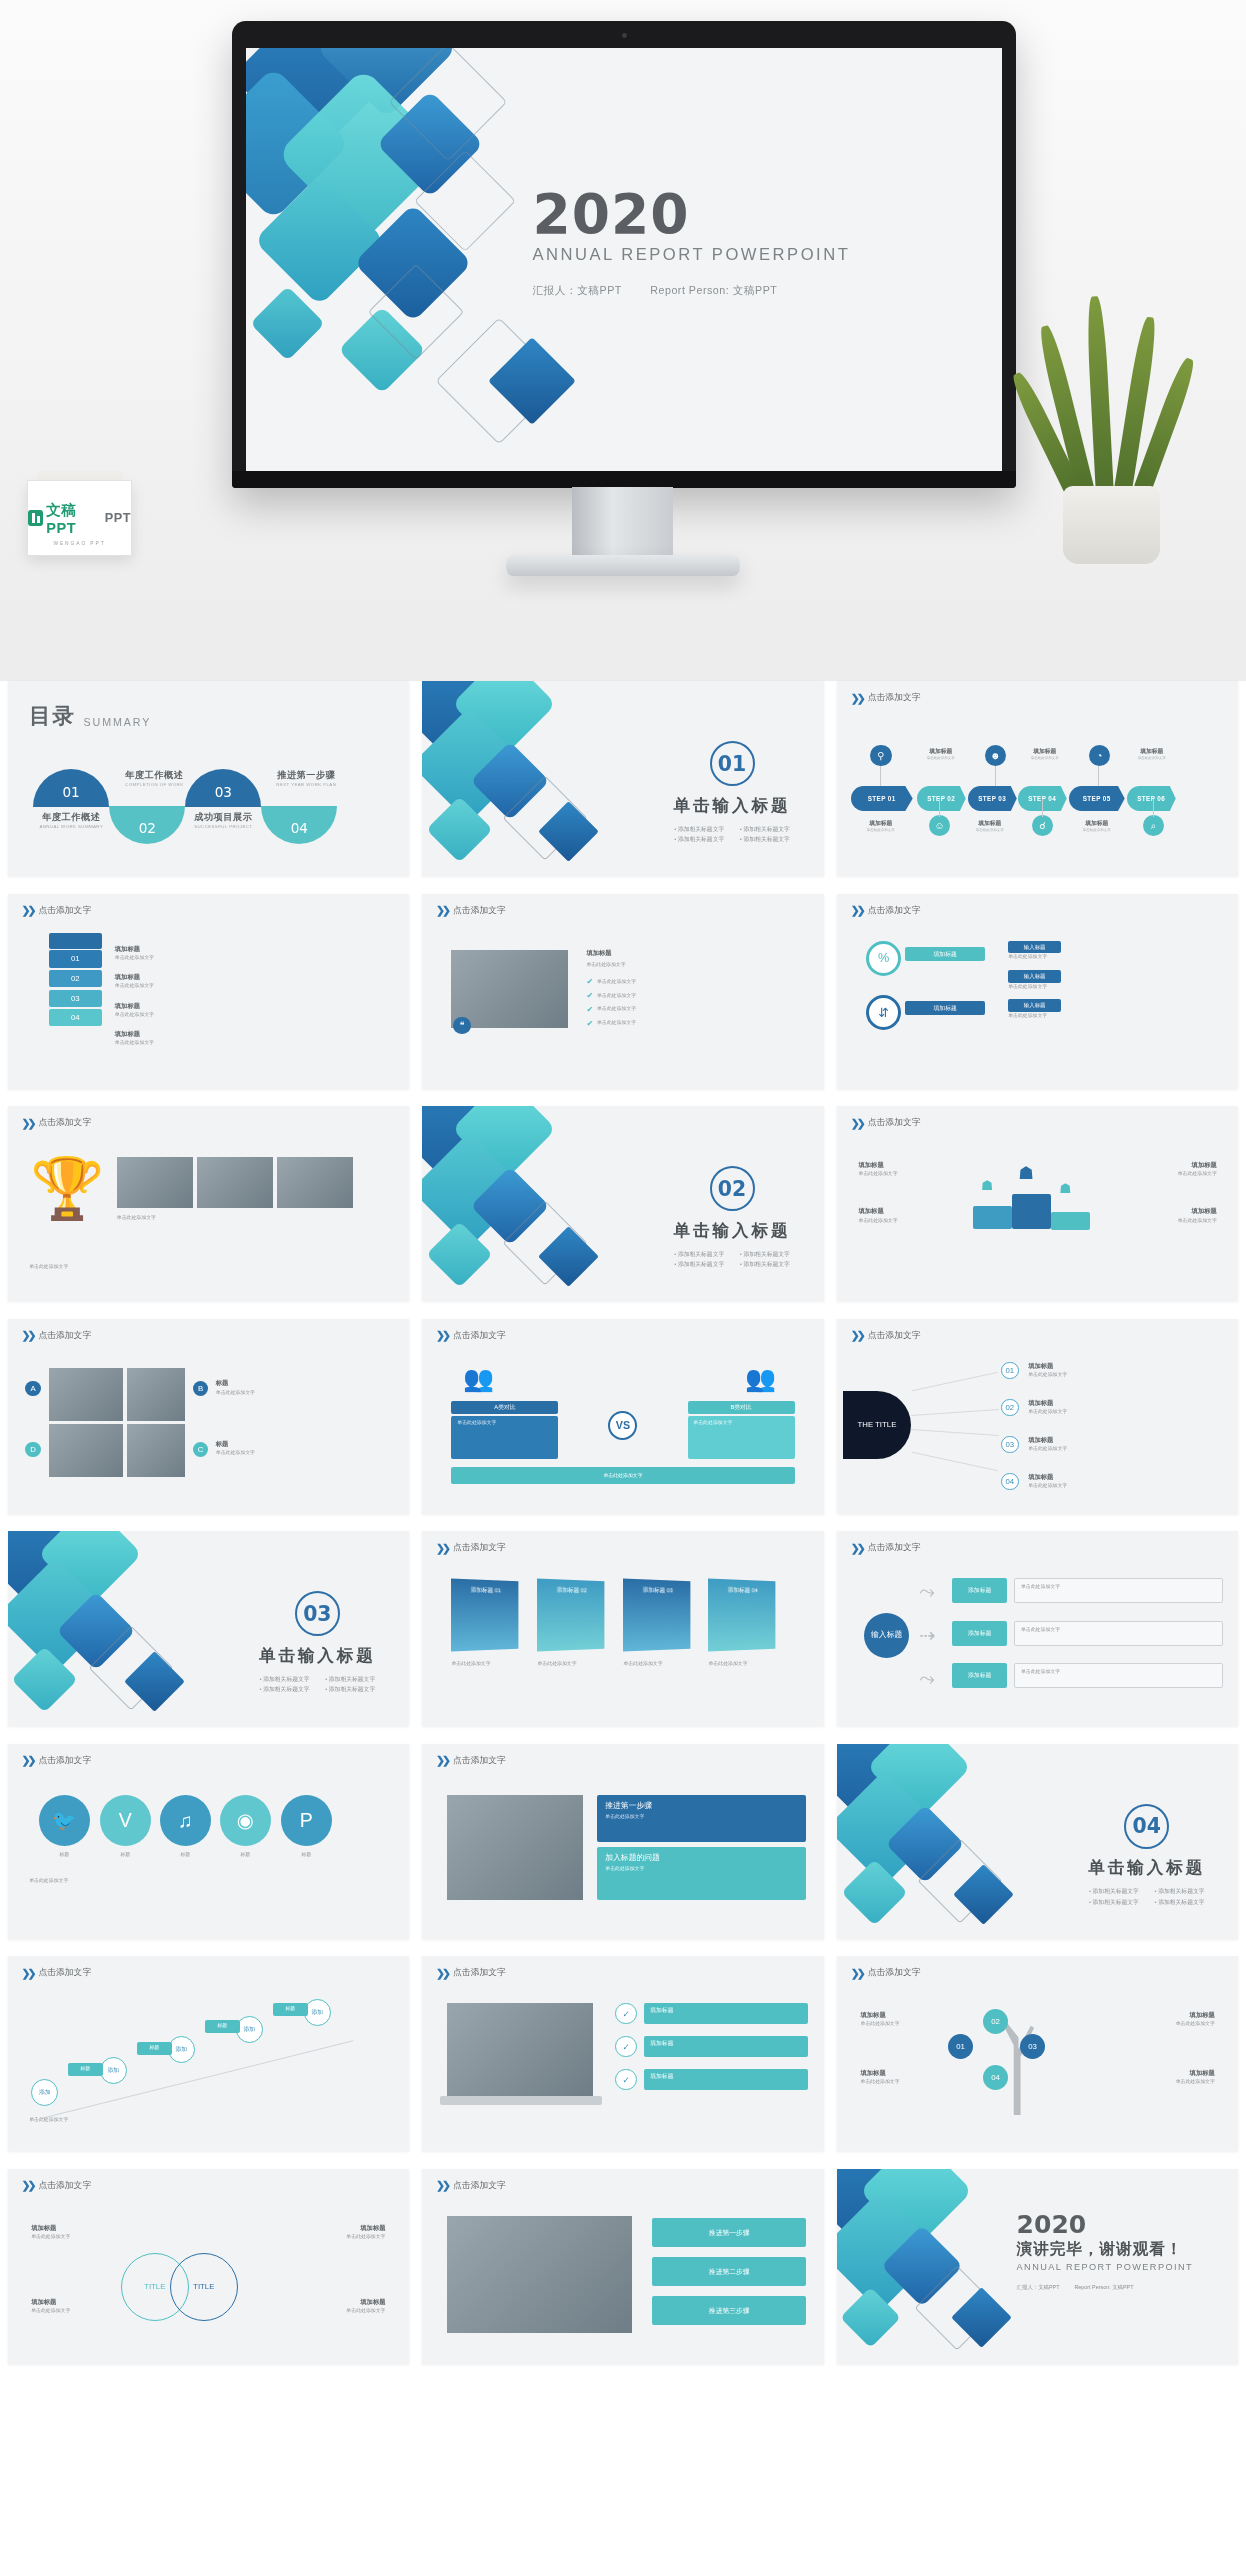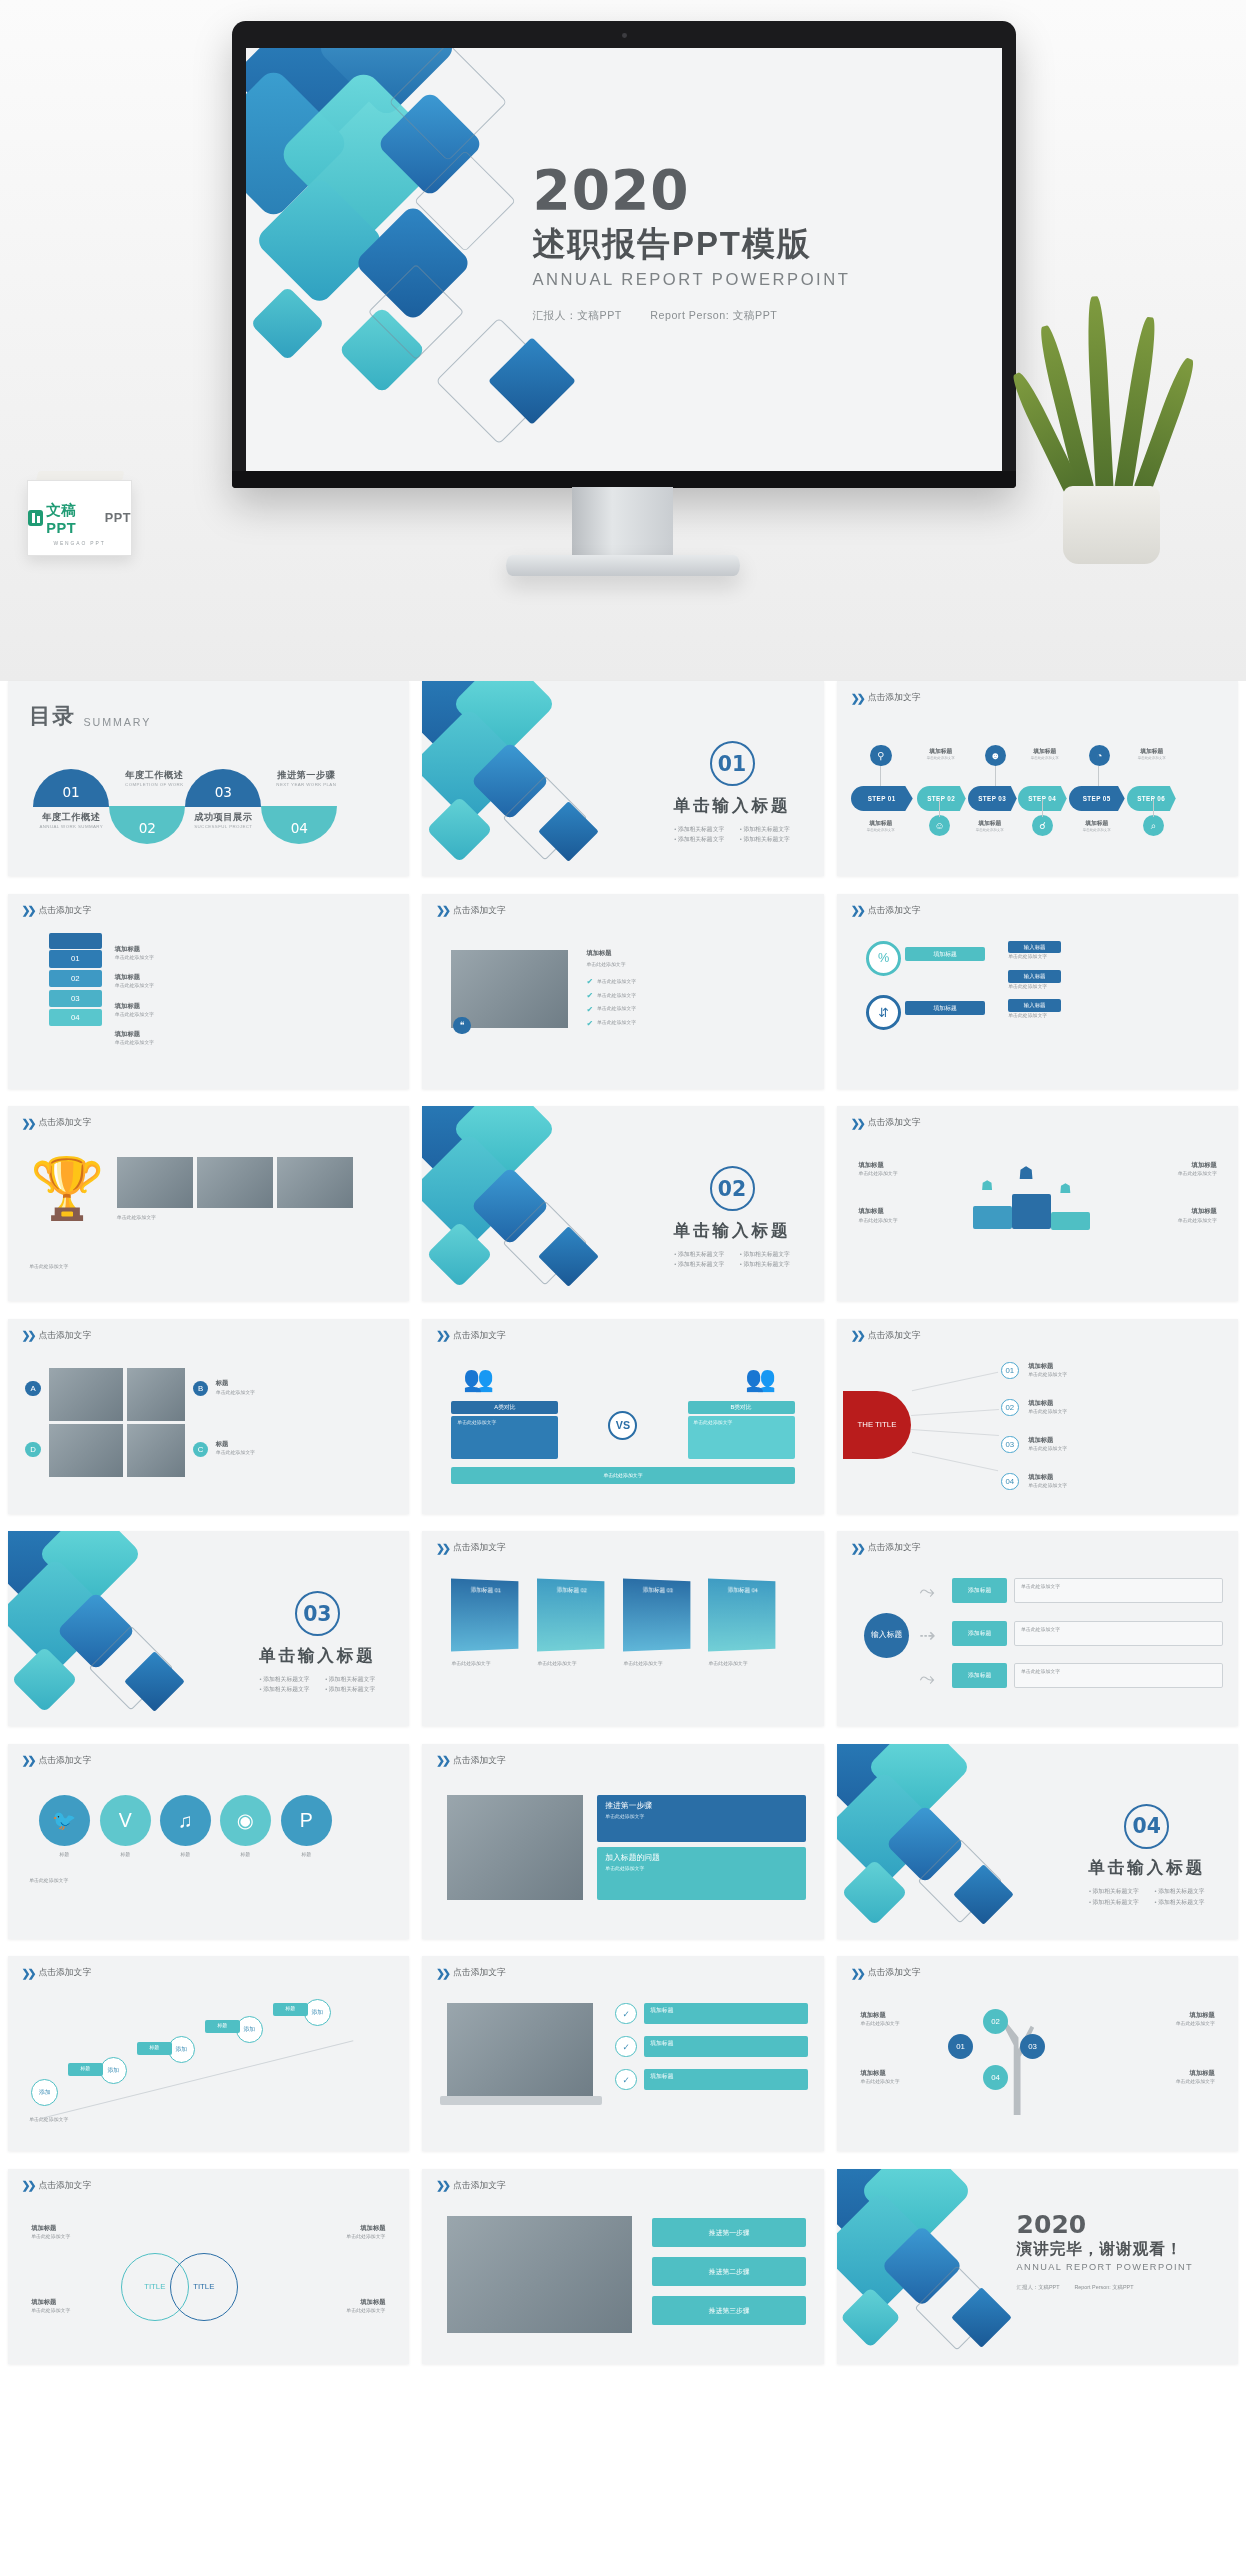--- a/index.html
+++ b/index.html
@@ -157,21 +157,20 @@
           <div class="sq" style="left:105px; top:271px; width:62px;  height:62px;  transform:rotate(45deg); background:linear-gradient(135deg,#63d2d6,#36aec2);"></div>
           <div class="sq" style="left:15.6px;  top:249px; width:53px;  height:53px;  transform:rotate(45deg); background:linear-gradient(135deg,#54c6d0,#2f9fbe);"></div>
           <div class="sqo" style="left:160px; top:11.7px;  width:84px; height:84px; transform:rotate(45deg);"></div>
           <div class="sqo" style="left:183px; top:117px; width:72px; height:72px; transform:rotate(45deg);"></div>
           <div class="sqo" style="left:136px; top:230px; width:68px; height:68px; transform:rotate(45deg);"></div>
           <div class="sqo" style="left:208px; top:288px; width:90px; height:90px; transform:rotate(45deg);"></div>
           <div class="sq" style="left:255px; top:302px; width:62px; height:62px; transform:rotate(45deg); background:linear-gradient(135deg,#2f86c4,#1a5894); border-radius:6%;"></div>
 
           <div class="hero-txt">
             <div class="hero-year">2020</div>
-            <div class="hero-cn">述职报告PPT模版</div>
             <div class="hero-en">ANNUAL REPORT POWERPOINT</div>
             <div class="hero-by">
               <span>汇报人：文稿PPT</span>
               <span>Report Person: 文稿PPT</span>
             </div>
           </div>
         </div>
       </div>
     </div>
     <div class="mon-neck"></div>
@@ -502,21 +501,21 @@
       <div class="bar" style="left:29px;right:29px;top:148px;height:17.5px;background:#4fbfc4;position:absolute;">
           <span style="color:#fff;font-size:4.9px;display:block;text-align:center;line-height:17.5px;">单击此处添加文字</span>
         </div>
     </div>
 
     <div class="card">
       <div class="hdr">
           <span class="chev">❯❯</span>
         <span class="ht">点击添加文字</span>
         </div>
-      <div style="position:absolute;left:5.8px;top:72px;width:68px;height:68px;border-radius:0 50% 50% 0;background:#b91c1c;display:flex;align-items:center;justify-content:center;color:#fff;font-size:7.8px;">THE TITLE</div>
+      <div style="position:absolute;left:5.8px;top:72px;width:68px;height:68px;border-radius:0 50% 50% 0;background:#0f172a;display:flex;align-items:center;justify-content:center;color:#fff;font-size:7.8px;">THE TITLE</div>
       <div class="ln" style="left:74px;top:62px;width:88px;transform:rotate(-12deg);"></div>
       <div class="ln" style="left:74px;top:93px;width:88px;transform:rotate(-4deg);"></div>
       <div class="ln" style="left:74px;top:113px;width:88px;transform:rotate(4deg);"></div>
       <div class="ln" style="left:74px;top:142px;width:88px;transform:rotate(12deg);"></div>
       <div class="ring" style="left:164px;top:43px;width:17.5px;height:17.5px;">01</div>
       <div class="ring" style="left:164px;top:80px;width:17.5px;height:17.5px;">02</div>
       <div class="ring" style="left:164px;top:117px;width:17.5px;height:17.5px;">03</div>
       <div class="ring" style="left:164px;top:154px;width:17.5px;height:17.5px;">04</div>
       <div style="position:absolute;left:191px;top:43px;">
           <div class="tinyb">填加标题</div>

